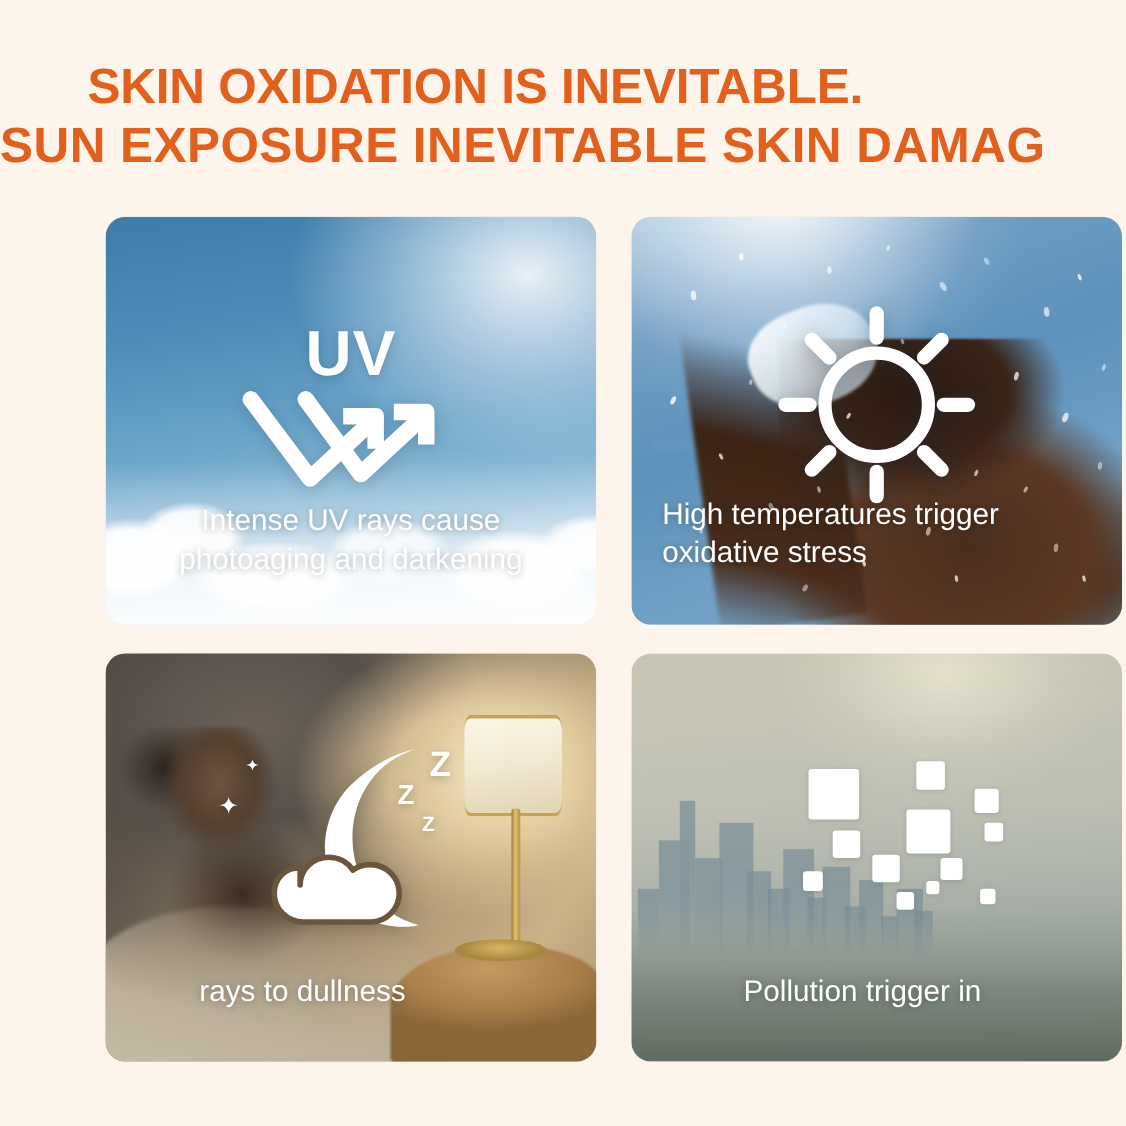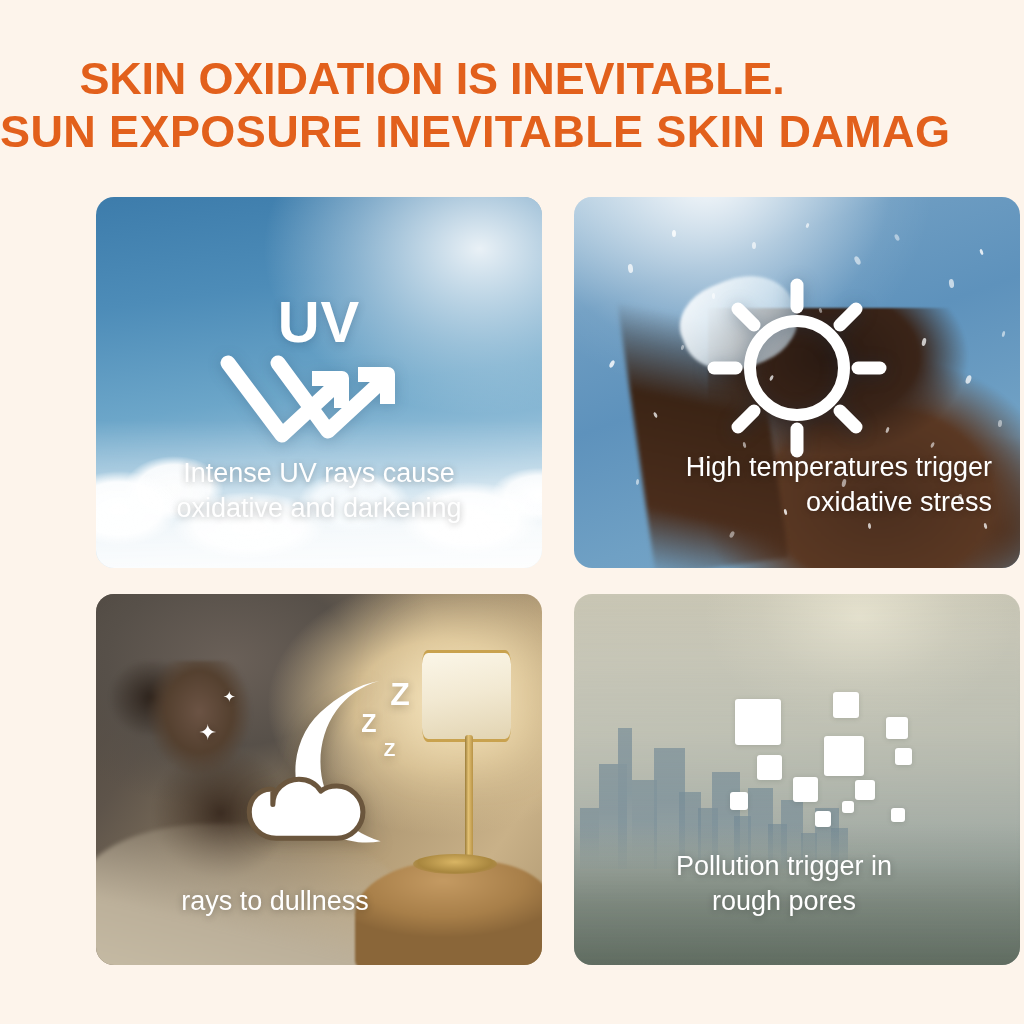--- a/index.html
+++ b/index.html
@@ -355,21 +355,21 @@
         </g>
         <g fill="#ffffff">
           <path d="M96 18 L126 18 A7 7 0 0 1 133 25 L133 55 L118 55 L118 33 L96 33 Z"></path>
           <path d="M142 14 L172 14 A7 7 0 0 1 179 21 L179 51 L164 51 L164 29 L142 29 Z"></path>
         </g>
       </svg>
     </div>
 
     <div class="caption" style="bottom: 42px; text-align: center;">
       <span class="cl">Intense UV rays cause</span>
-      <span class="cl">oxidative and darkening</span>
+      <span class="cl">photoaging and darkening</span>
     </div>
   </div>
 
   <div class="card">
     <div class="photo splash">
       <div class="sunrays"></div>
       <div class="torso"></div>
       <div class="arm"></div>
       <div class="bottle"></div>
       <div class="droplets" id="droplets">
@@ -413,21 +413,21 @@
         <line x1="93" y1="154" x2="93" y2="176"></line>
         <line x1="10" y1="93" x2="32" y2="93"></line>
         <line x1="154" y1="93" x2="176" y2="93"></line>
         <line x1="34" y1="34" x2="50" y2="50"></line>
         <line x1="136" y1="136" x2="152" y2="152"></line>
         <line x1="152" y1="34" x2="136" y2="50"></line>
         <line x1="50" y1="136" x2="34" y2="152"></line>
       </g>
     </svg>
 
-    <div class="caption" style="bottom: 48px; text-align:right; left: 28px; right: 28px;">
+    <div class="caption" style="bottom: 48px; text-align:left; left: 28px; right: 28px;">
       <span class="cl">High temperatures trigger</span>
       <span class="cl">oxidative stress</span>
     </div>
   </div>
 
   <div class="card">
     <div class="photo bedroom">
       <div class="woman"></div>
       <div class="bed-sheet"></div>
       <div class="nightstand"></div>
@@ -486,17 +486,16 @@
         <span style="left: 30%; top: 60%; width: 25px; height: 25px;"></span>
         <span style="left: 58%; top: 62%; width: 20px; height: 20px;"></span>
         <span style="left: 2%; top: 70%; width: 18px; height: 18px;"></span>
         <span style="left: 40%; top: 82%; width: 16px; height: 16px;"></span>
         <span style="left: 52%; top: 76%; width: 12px; height: 12px;"></span>
         <span style="left: 74%; top: 80%; width: 14px; height: 14px;"></span>
       </div>
 
     <div class="caption" style="bottom: 46px; left: 34px; right: 60px;">
       <span class="cl">Pollution trigger in</span>
-      <span class="cl">rough pores</span>
     </div>
   </div>
 
 </div>
 
 </body></html>

